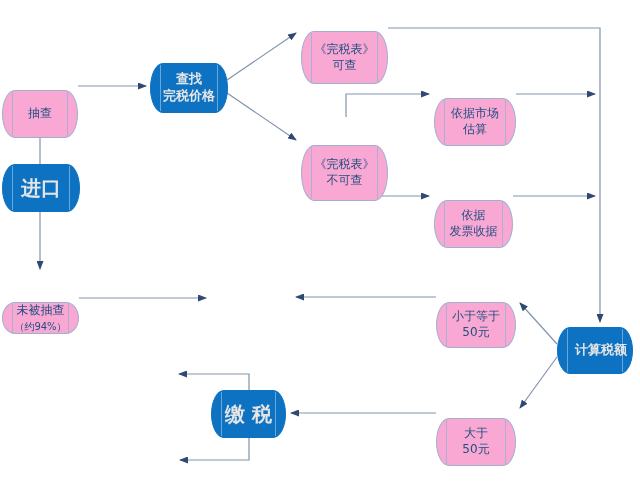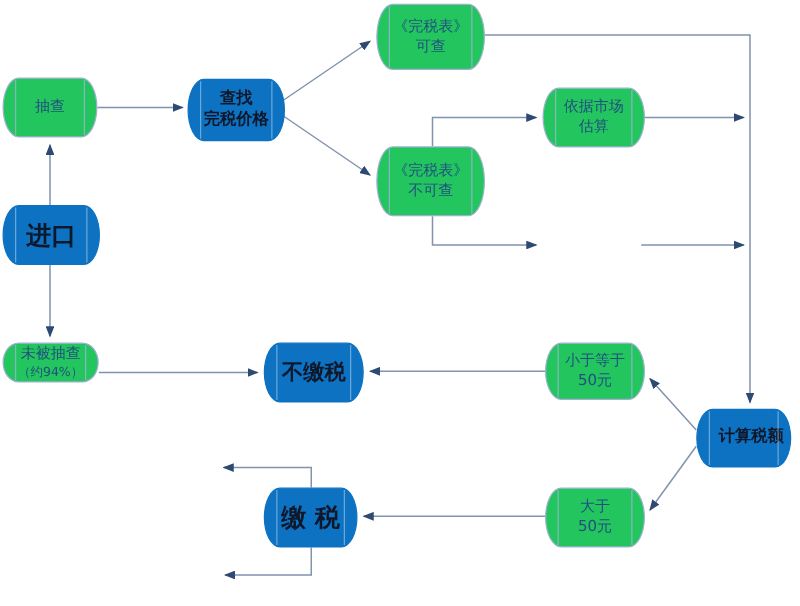--- a/index.html
+++ b/index.html
@@ -43,31 +43,32 @@
   .node::before, .node::after {
     content: "";
     position: absolute;
     top: 1px; bottom: 1px;
     width: 0;
   }
   .node::before { left: 9px; }
   .node::after { right: 9px; }
 
   .node.white {
-    background: #22c55e;
+    background: #f9a8d4;
     border: 1.5px solid var(--node-border);
     color: var(--node-text-dark);
     font-size: 12px;
+    margin-top: 28px;
   }
   .node.white::before, .node.white::after { border-left: 1px solid rgba(157,177,207,.85); }
 
   .node.blue {
     background: var(--node-fill-blue);
     border: 1.5px solid var(--node-fill-blue);
-    color: #0f172a;
+    color: #e5e5e5;
     font-weight: 700;
   }
   .node.blue::before, .node.blue::after { border-left: 1px solid rgba(255,255,255,.38); }
 
   .sub { font-size: 10px; margin-top: 1px; }
 
   
   .n-sampling        { left: 2px;   top: 62px;  width: 76px; height: 48px; font-size: 13px; }
   .n-import          { left: 2px;   top: 164px; width: 78px; height: 48px; font-size: 20px; }
   .n-find-price      { left: 150px; top: 63px;  width: 78px; height: 50px; font-size: 13px; }
@@ -135,38 +136,39 @@
   <div class="node white n-table-no">
     <span class="lbl">《完税表》
 不可查</span>
   </div>
 
   <div class="node white n-market">
     <span class="lbl">依据市场
 估算</span>
   </div>
 
+  <div class="node white n-invoice">
+    <span class="lbl">依据
+发票收据</span>
+  </div>
 
   <div class="node blue n-calc">
     <span class="lbl">计算税额</span>
   </div>
 
   <div class="node white n-lte50">
     <span class="lbl">小于等于
 50元</span>
   </div>
 
   <div class="node white n-gt50">
     <span class="lbl">大于
 50元</span>
   </div>
 
-  <div class="node blue n-no-tax">
-    <span class="lbl">不缴税</span>
-  </div>
 
   <div class="node blue n-pay-tax">
     <span class="lbl">缴 税</span>
   </div>
 
   <div class="node white n-not-sampled">
     <span class="lbl">未被抽查</span>
     <span class="sub">（约94%）</span>
   </div>
 

